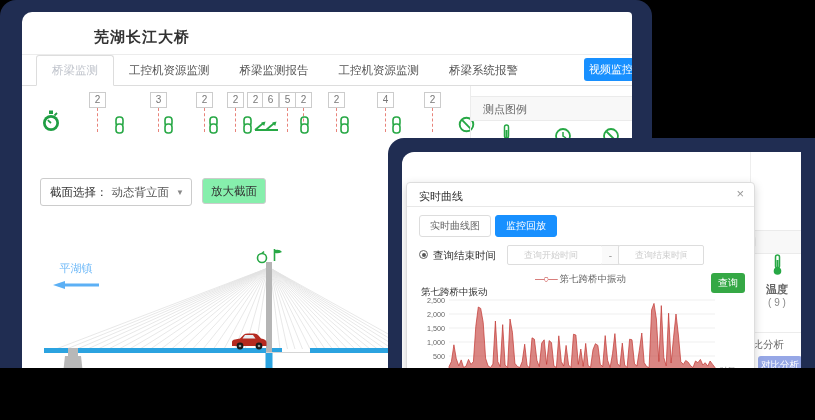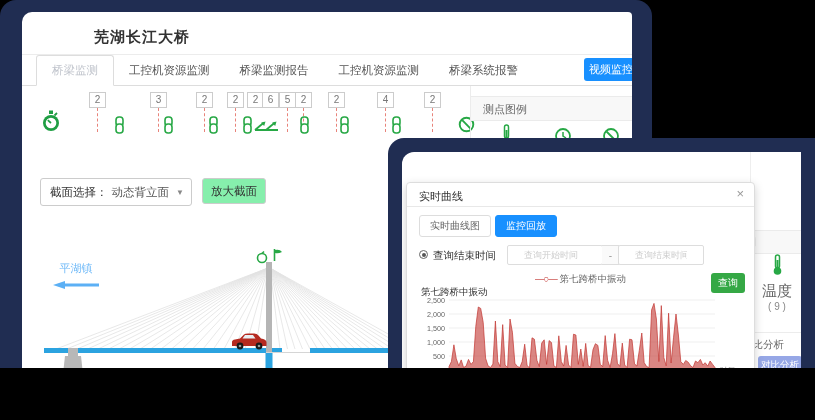--- a/index.html
+++ b/index.html
@@ -34,21 +34,21 @@
   .sec-box .val{color:#555;flex:1;}
   .sec-box .caret{color:#888;font-size:8px;padding-right:7px;}
   .zoom-btn{left:180px;top:166px;width:64px;height:26px;border:1px solid #ccc;border-radius:3px;background:#86efac;font-size:11.5px;color:#333;cursor:pointer;padding:0;}
   .direction{left:24px;top:212px;width:60px;text-align:center;margin-top:37px;}
   .direction .dtxt{font-size:11px;color:#6cb8f8;}
   
   .vdiv-ov{left:348px;top:0;width:1px;height:268px;background:#eee;}
   .ov-head{left:300px;top:78px;width:99px;height:24px;background:#f8f8f8;border-top:1px solid #ebebeb;border-bottom:1px solid #ebebeb;box-sizing:border-box;}
   .ov-head span{display:inline-block;margin:4px 0 0 10px;font-size:11px;color:#666;}
   .temp-block{left:352px;top:102px;width:46px;text-align:center;}
-  .temp-block .t1{font-size:15px;color:#666;margin-top:2px;}
+  .temp-block .t1{font-size:11px;color:#666;margin-top:2px;font-weight:bold;}
   .temp-block .t2{font-size:10px;color:#888;}
   .ov-hr1{left:349px;top:180px;width:50px;height:1px;background:#ececec;}
   .cmp-title{left:340px;top:186px;font-size:10.5px;color:#666;}
   .cmp-btn{left:356px;top:204px;width:44px;height:19px;background:#96a7e6;border:none;border-radius:3px;color:#fff;font-size:9.5px;cursor:pointer;padding:0;}
   .ov-hr2{left:349px;top:230px;width:50px;height:1px;background:#ececec;}
   .list-title{left:346px;top:238px;font-size:10.5px;color:#666;}
   
   .modal{left:4px;top:30px;width:347px;height:218px;background:#fff;border:1px solid #ddd;border-radius:4px;box-shadow:0 3px 10px rgba(0,0,0,.18);z-index:5;}
   .modal-head{position:absolute;left:0;top:0;width:100%;height:24px;border-bottom:1px solid #e8e8e8;box-sizing:border-box;}
   .modal-title{position:absolute;left:12px;top:6px;font-size:11px;color:#333;}

